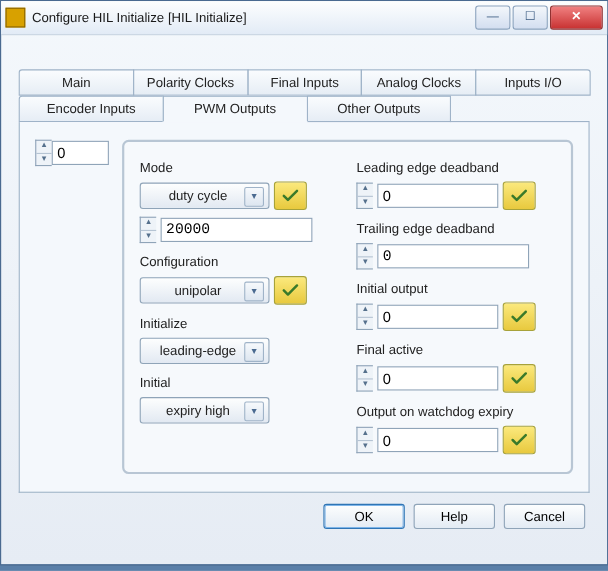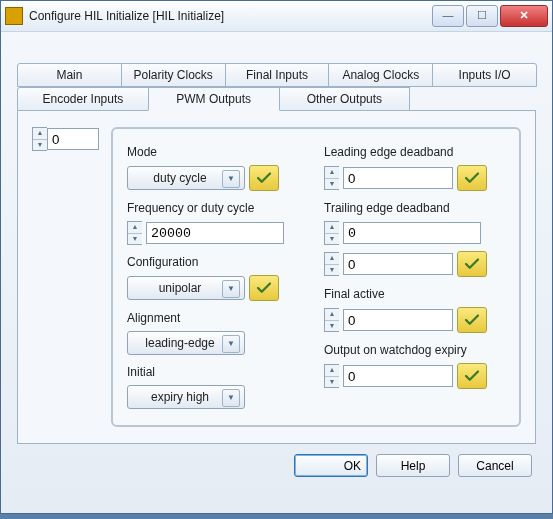--- a/index.html
+++ b/index.html
@@ -31,21 +31,21 @@
   .lbl{color:#222;margin-top:4px;}
   .row{display:flex;align-items:center;gap:4px;}
   .combo{height:24px;width:118px;border:1px solid #8fa4b8;border-radius:3px;background:linear-gradient(#fdfefe,#e2e9f2);display:flex;align-items:center;justify-content:center;padding:0 20px 0 8px;position:relative;box-sizing:border-box;}
   .combo .arrow{position:absolute;right:4px;top:3px;width:16px;height:16px;border:1px solid #9fb3c8;border-radius:2px;background:linear-gradient(#f6f9fc,#dde6f0);font-size:8px;line-height:16px;text-align:center;color:#4a6a90;}
   .check{width:28px;height:24px;border:1px solid #a7a23a;border-radius:3px;background:linear-gradient(#fbe97d,#e8c93e);display:flex;align-items:center;justify-content:center;}
   .check svg{width:18px;height:18px;}
   .numrow .spin-input{width:110px;}
   .numrow.wide .spin-input{width:138px;font-family:Liberation Mono, monospace;}
   .footer{display:flex;justify-content:flex-end;gap:8px;padding:10px 4px 4px 4px;}
   .btn{min-width:74px;height:23px;border:1px solid #8fa4b8;border-radius:3px;background:linear-gradient(#fdfefe,#e3ebf4);font-size:12px;}
-  .btn.primary{border:1px solid #2f75b5;box-shadow:0 0 0 1px #7db4e8 inset;text-align:right;}
+  .btn.primary{border:1px solid #2f75b5;box-shadow:0 0 0 1px #7db4e8 inset;}
 </style>
 </head>
 <body>
 
 <div class="window">
   <div class="titlebar">
     <div class="app-icon"></div>
     <div class="title">Configure HIL Initialize [HIL Initialize]</div>
     <div class="winbtn">—</div>
     <div class="winbtn">☐</div>
@@ -90,21 +90,20 @@
                     <span>duty cycle</span>
                     <span class="arrow">▼</span>
                   </div>
                   <div class="check">
                     <svg viewBox="0 0 24 24">
                         <path d="M4 12l5 5L20 6" stroke="#3a7a2a" stroke-width="3" fill="none" stroke-linecap="round" stroke-linejoin="round"></path>
                       </svg>
                   </div>
                 </div>
 
-                <div class="lbl">Frequency or duty cycle</div>
                 <div class="row numrow wide">
                   <div class="spin-btns">
                     <div>▲</div>
                     <div>▼</div>
                   </div>
                   <input class="spin-input" value="20000" style="">
                 </div>
 
                 <div class="lbl">Configuration</div>
                 <div class="row">
@@ -112,21 +111,21 @@
                     <span>unipolar</span>
                     <span class="arrow">▼</span>
                   </div>
                   <div class="check">
                     <svg viewBox="0 0 24 24">
                         <path d="M4 12l5 5L20 6" stroke="#3a7a2a" stroke-width="3" fill="none" stroke-linecap="round" stroke-linejoin="round"></path>
                       </svg>
                   </div>
                 </div>
 
-                <div class="lbl">Alignment</div>
+                <div class="lbl">Initialize</div>
                 <div class="row">
                   <div class="combo">
                     <span>leading-edge</span>
                     <span class="arrow">▼</span>
                   </div>
                 </div>
 
                 <div class="lbl">Initial</div>
                 <div class="row">
                   <div class="combo">
@@ -154,20 +153,21 @@
 
                 <div class="lbl">Trailing edge deadband</div>
                 <div class="row numrow wide">
                   <div class="spin-btns">
                     <div>▲</div>
                     <div>▼</div>
                   </div>
                   <input class="spin-input" value="0" style="">
                 </div>
 
+                <div class="lbl">Initial output</div>
                 <div class="row numrow">
                   <div class="spin-btns">
                     <div>▲</div>
                     <div>▼</div>
                   </div>
                   <input class="spin-input" value="0" style="">
                   <div class="check">
                     <svg viewBox="0 0 24 24">
                         <path d="M4 12l5 5L20 6" stroke="#3a7a2a" stroke-width="3" fill="none" stroke-linecap="round" stroke-linejoin="round"></path>
                       </svg>

